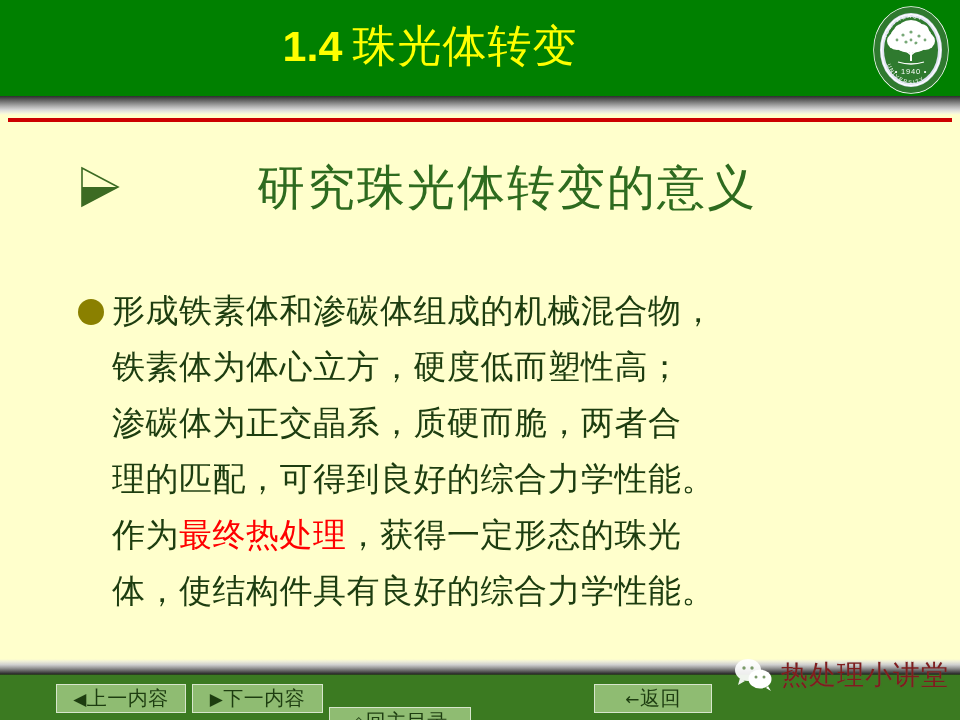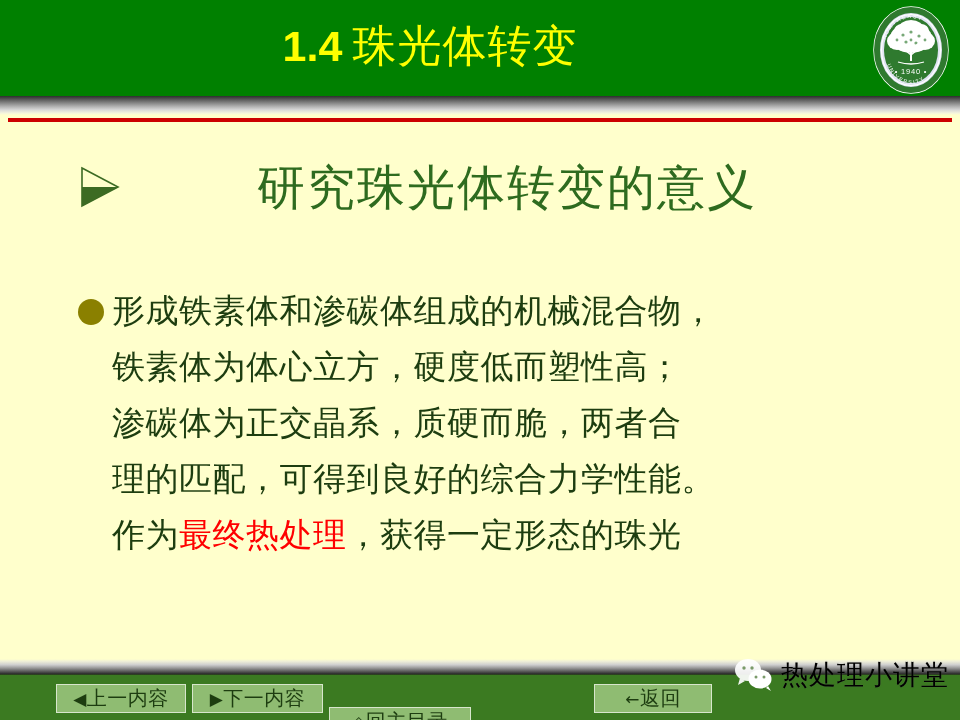--- a/index.html
+++ b/index.html
@@ -162,21 +162,21 @@
   }
   .wm-icon {
     width: 42px; height: 34px;
     position: relative;
     flex: 0 0 auto;
   }
   .wm-text {
     margin-left: 6px;
     font-size: 27px;
     line-height: 34px;
-    color: #000000;
+    color: #7f1d1d;
     white-space: nowrap;
     letter-spacing: 1px;
     text-shadow: 0 0 1px rgba(120,120,120,0.5);
     font-family: Liberation Serif, serif;
   }
 </style>
 </head>
 <body>
 
 <div id="slide">
@@ -248,20 +248,21 @@
   </div>
 
   <div class="body-block">
     <div class="body-dot"></div>
     <div class="body-lines">
         <span class="line"><span>形成铁素体和渗碳体组成的机械混合物，</span></span>
         <span class="line"><span>铁素体为体心立方，硬度低而塑性高；</span></span>
         <span class="line"><span>渗碳体为正交晶系，质硬而脆，两者合</span></span>
         <span class="line"><span>理的匹配，可得到良好的综合力学性能。</span></span>
         <span class="line"><span>作为</span><span class="hl">最终热处理</span><span>，获得一定形态的珠光</span></span>
+        <span class="line"><span>体，使结构件具有良好的综合力学性能。</span></span>
       </div>
   </div>
 
   <div class="footer-gradient"></div>
   <div class="footer-band"></div>
 
   <div class="nav-btn b1">
     <span class="ar">▶</span><span>下一内容</span>
   </div>
   <div class="nav-btn b0">

